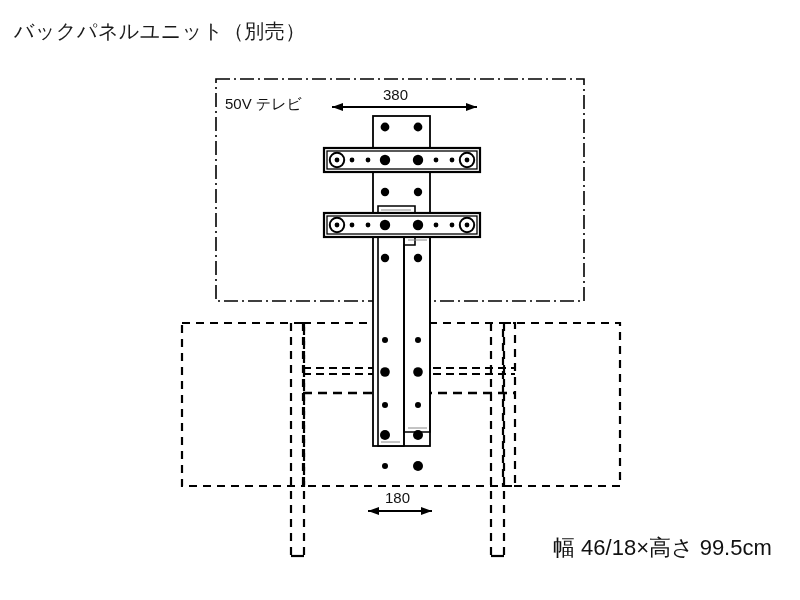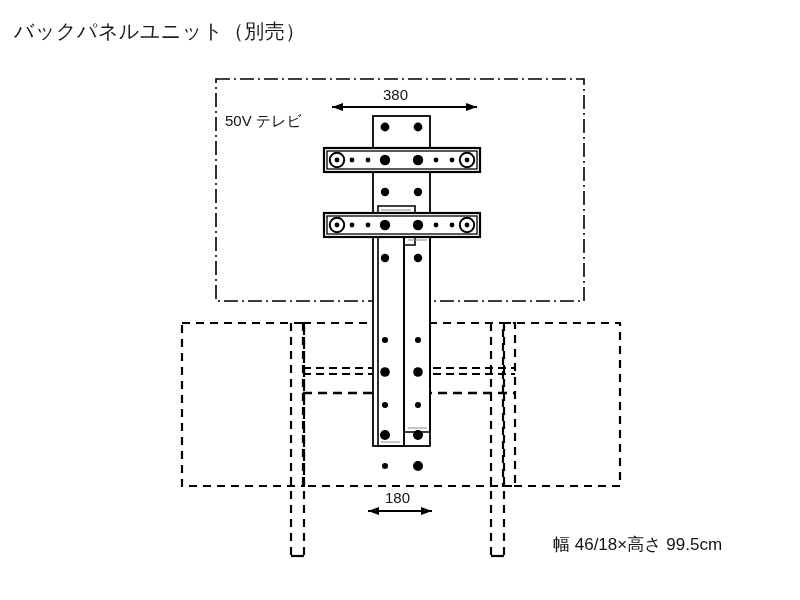--- a/index.html
+++ b/index.html
@@ -11,25 +11,25 @@
     position:relative;
   }
   #root{position:relative;width:800px;height:600px;}
   .title{
     position:absolute;left:14px;top:18px;
     font-size:20px;color:#1b1b1b;letter-spacing:.5px;
     white-space:nowrap;
   }
   .footnote{
     position:absolute;left:553px;top:533px;
-    font-size:17px;color:#111;white-space:nowrap;
+    font-size:22px;color:#111;white-space:nowrap;
   }
   .lbl-tv{
     position:absolute;left:225px;top:95px;
-    font-size:15px;color:#111;white-space:nowrap;margin-top:17px;
+    font-size:15px;color:#111;white-space:nowrap;
   }
   .dim-460{
     position:absolute;left:383px;top:86px;
     font-size:15px;color:#111;white-space:nowrap;
   }
   .dim-180{
     position:absolute;left:385px;top:489px;
     font-size:15px;color:#111;white-space:nowrap;
   }
   svg{position:absolute;left:0;top:0;}

